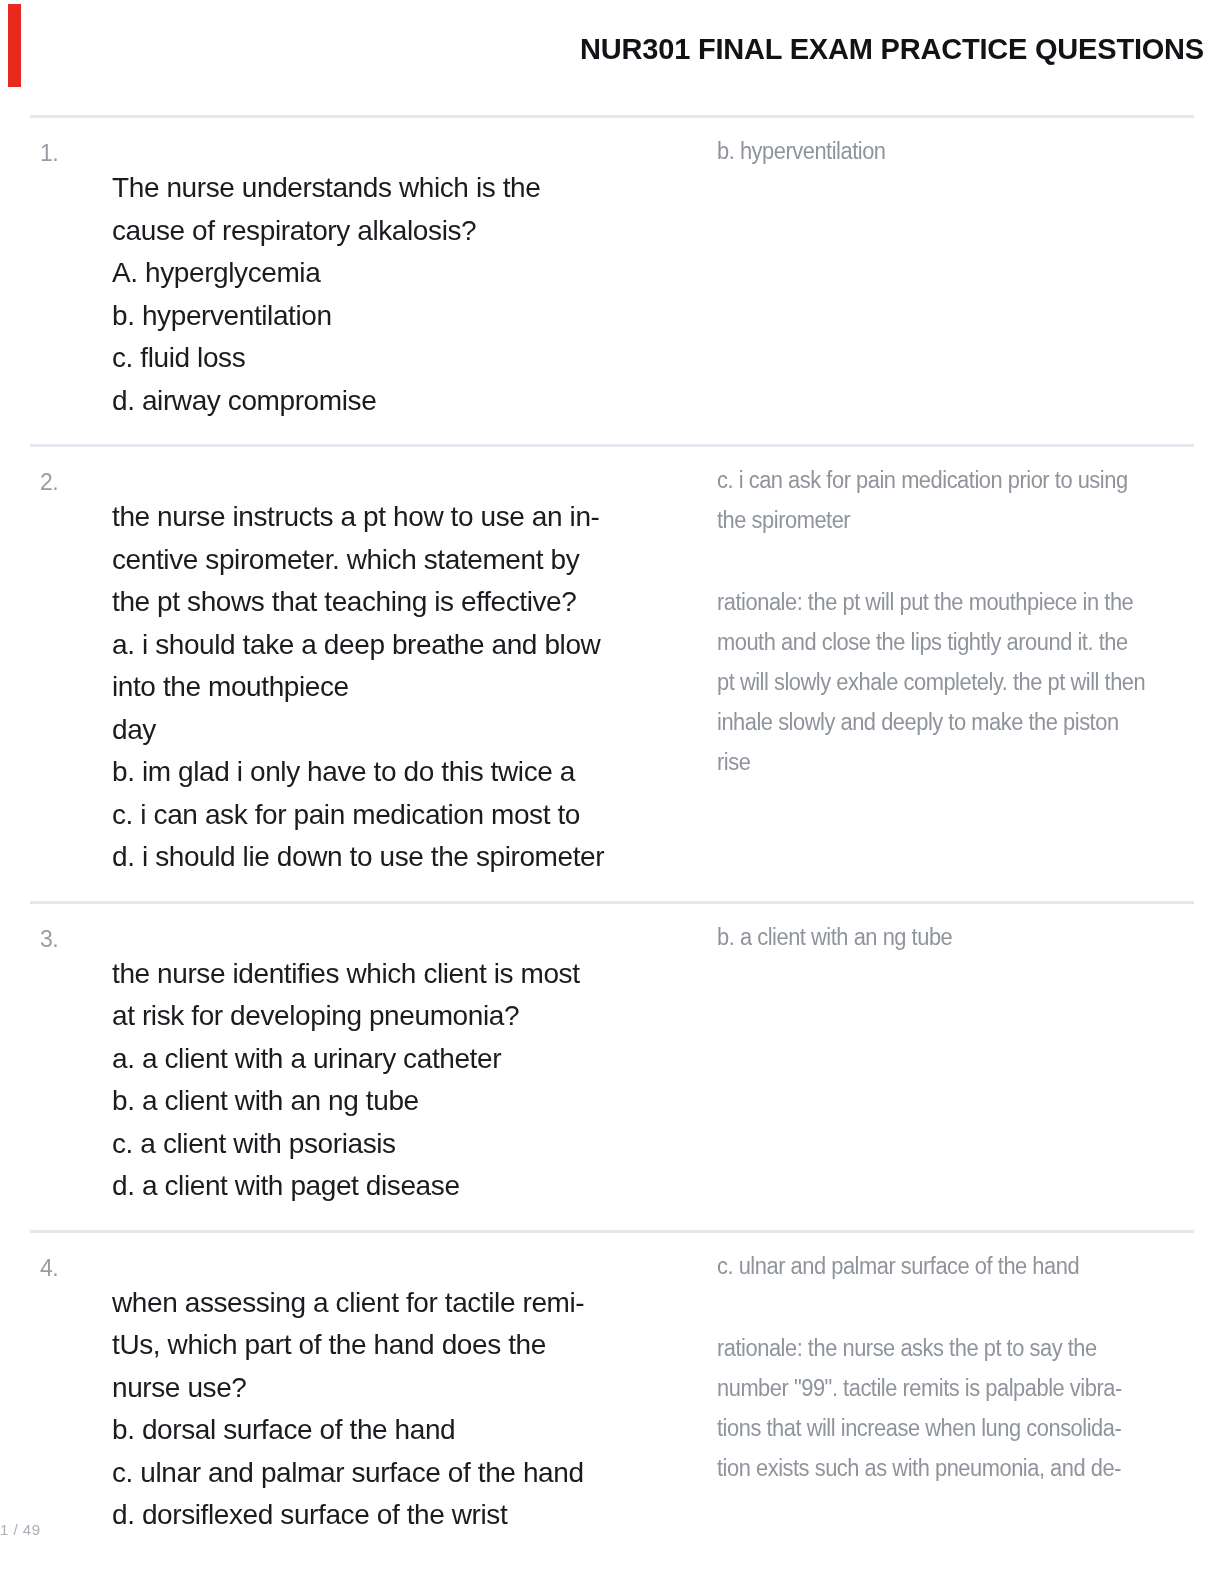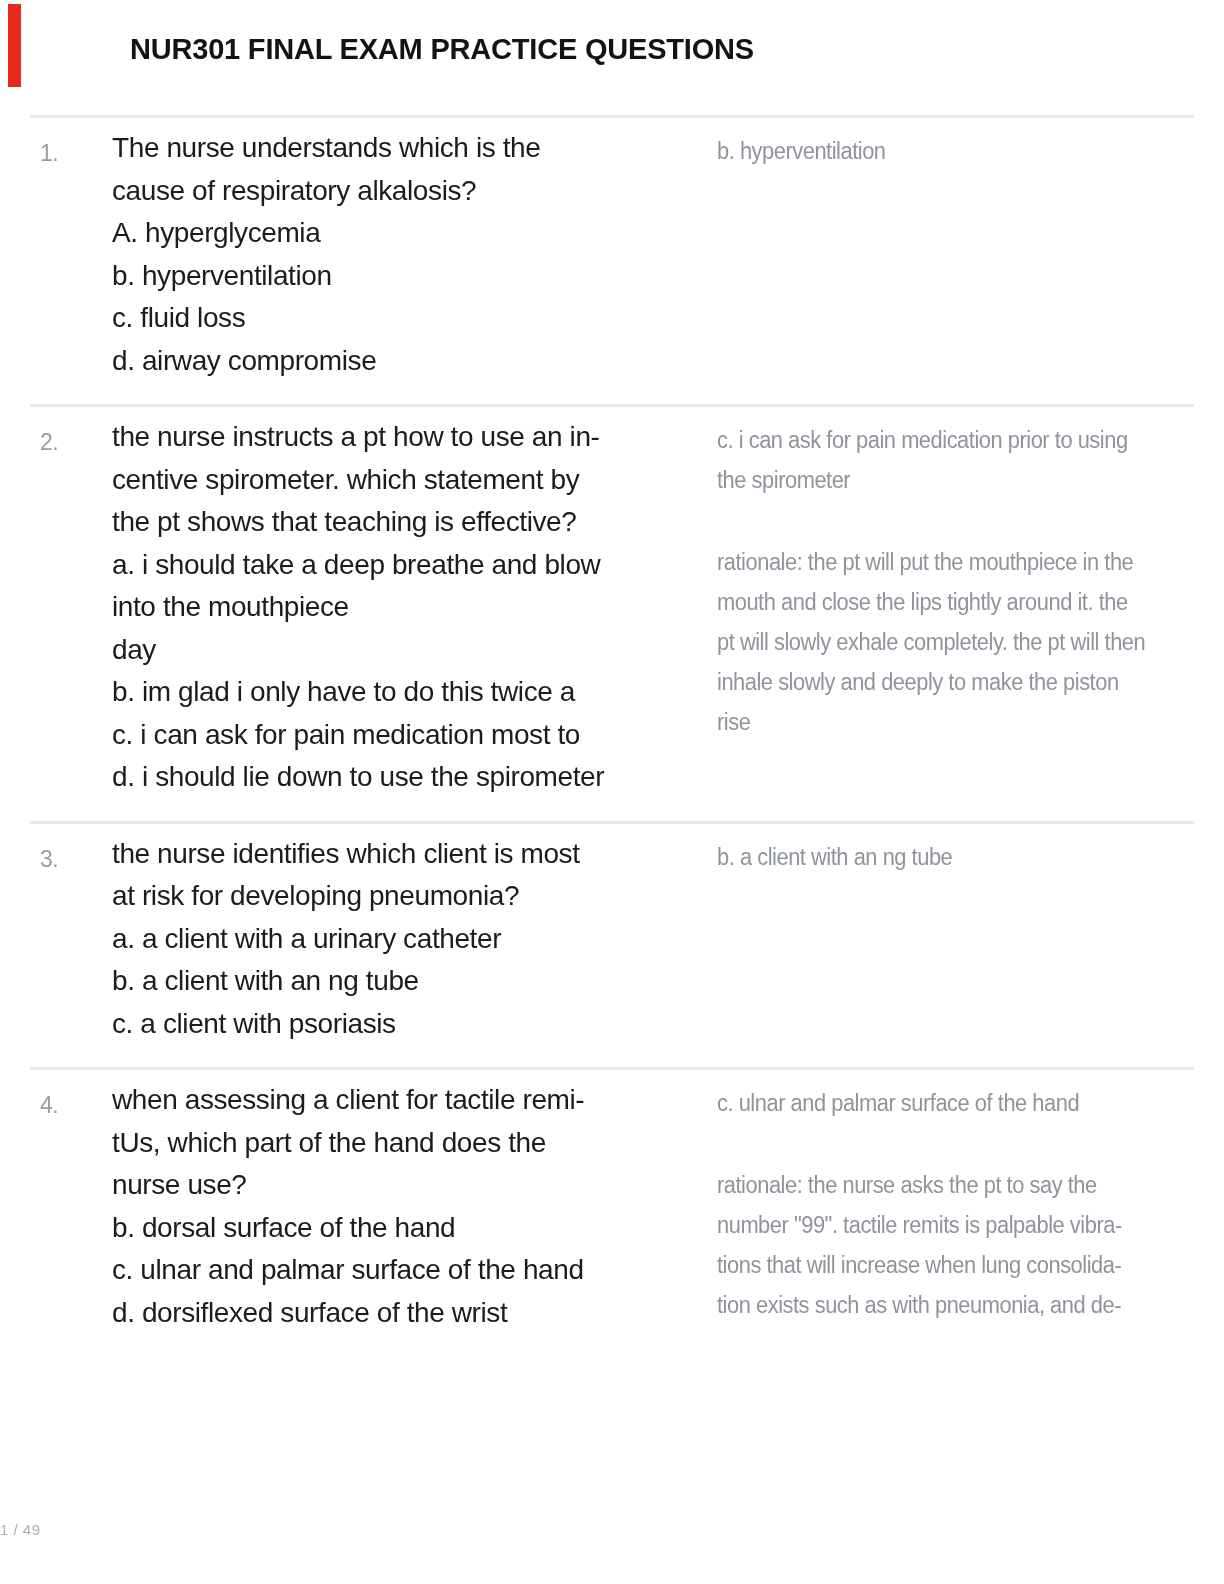--- a/index.html
+++ b/index.html
@@ -21,21 +21,22 @@
     left: 8px;
     top: 4px;
     width: 13px;
     height: 83px;
   }
 
   
   .header {
     box-sizing: border-box;
     height: 115px;
-    padding: 33px 38px 0 130px;
+    padding: 33px 20px 0 130px;
+    text-align: right;
   }
   .title {
     font-size: 29px;
     font-weight: 600;
     color: #121317;
     letter-spacing: -0.2px;
     white-space: nowrap;
   }
 
   
@@ -58,20 +59,21 @@
     color: #989da5;
     letter-spacing: -0.5px;
   }
   .question {
     box-sizing: border-box;
     width: 603px;
     font-size: 28px;
     line-height: 42.5px;
     color: #1b1c20;
     letter-spacing: -0.4px;
+    margin-top: 40px;
   }
   .answer-col {
     box-sizing: border-box;
     flex: 1;
     padding-left: 2px;
     padding-top: 4px;
   }
   .answer-inner {
     transform: scaleX(0.93);
     transform-origin: left top;
@@ -165,20 +167,21 @@
   </div>
 
   <div class="row">
     <div class="num">3.</div>
     <div class="question">
         <div class="line">the nurse identifies which client is most</div>
         <div class="line">at risk for developing pneumonia?</div>
         <div class="line">a. a client with a urinary catheter</div>
         <div class="line">b. a client with an ng tube</div>
         <div class="line">c. a client with psoriasis</div>
+        <div class="line">d. a client with paget disease</div>
       </div>
     <div class="answer-col">
       <div class="answer-inner">
         <div class="answer">
             <div class="line">b. a client with an ng tube</div>
           </div>
 
       </div>
     </div>
   </div>

